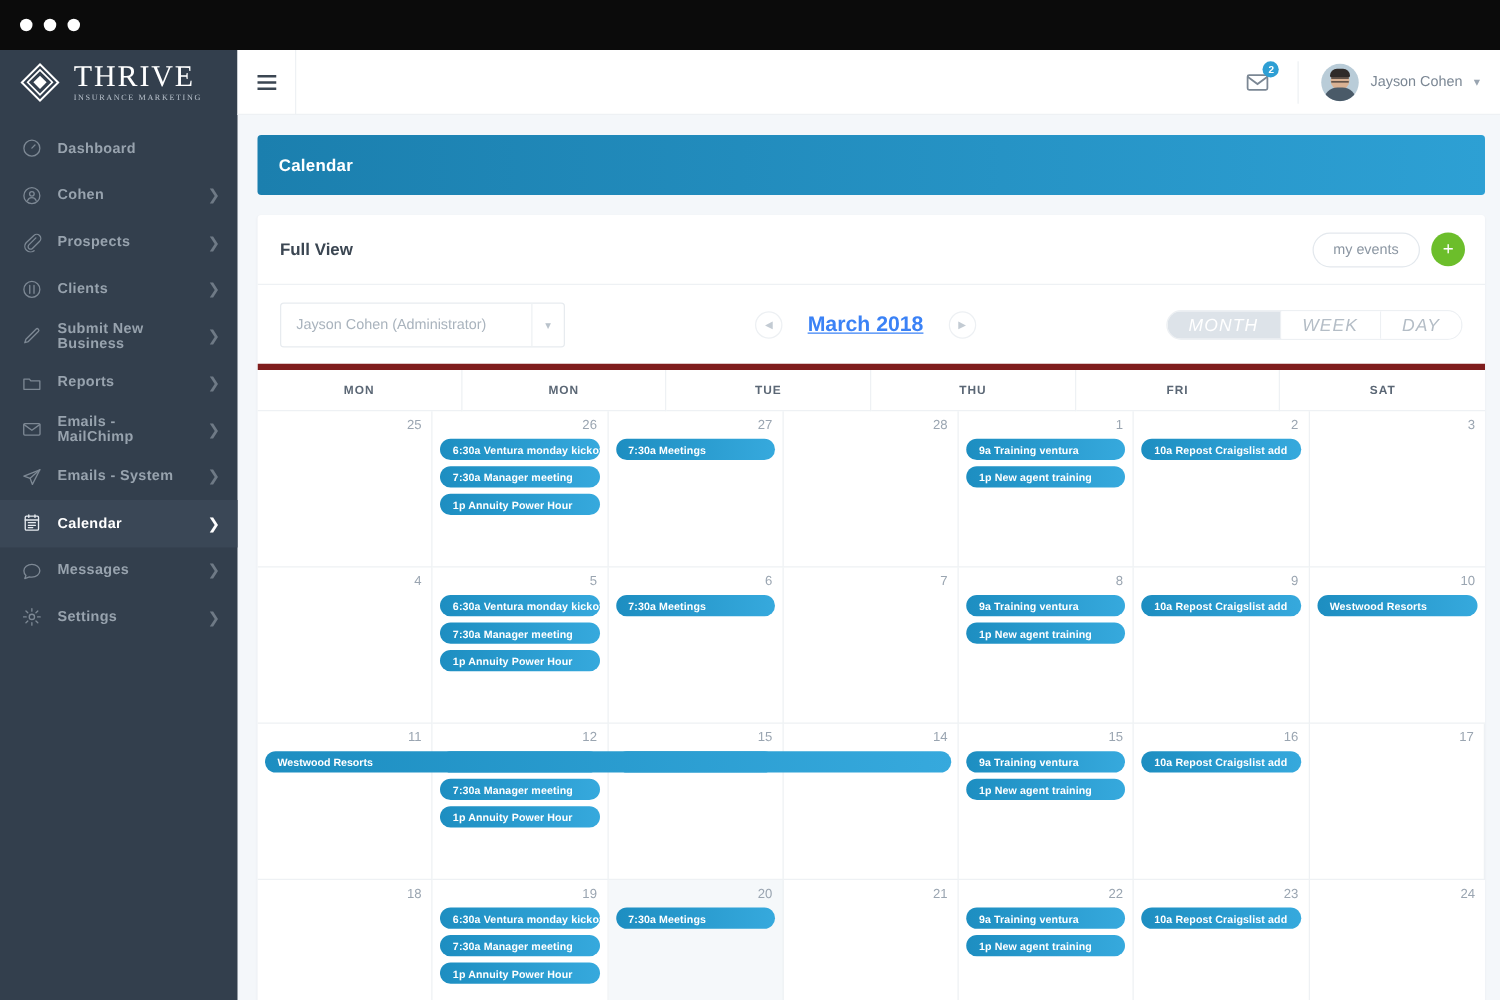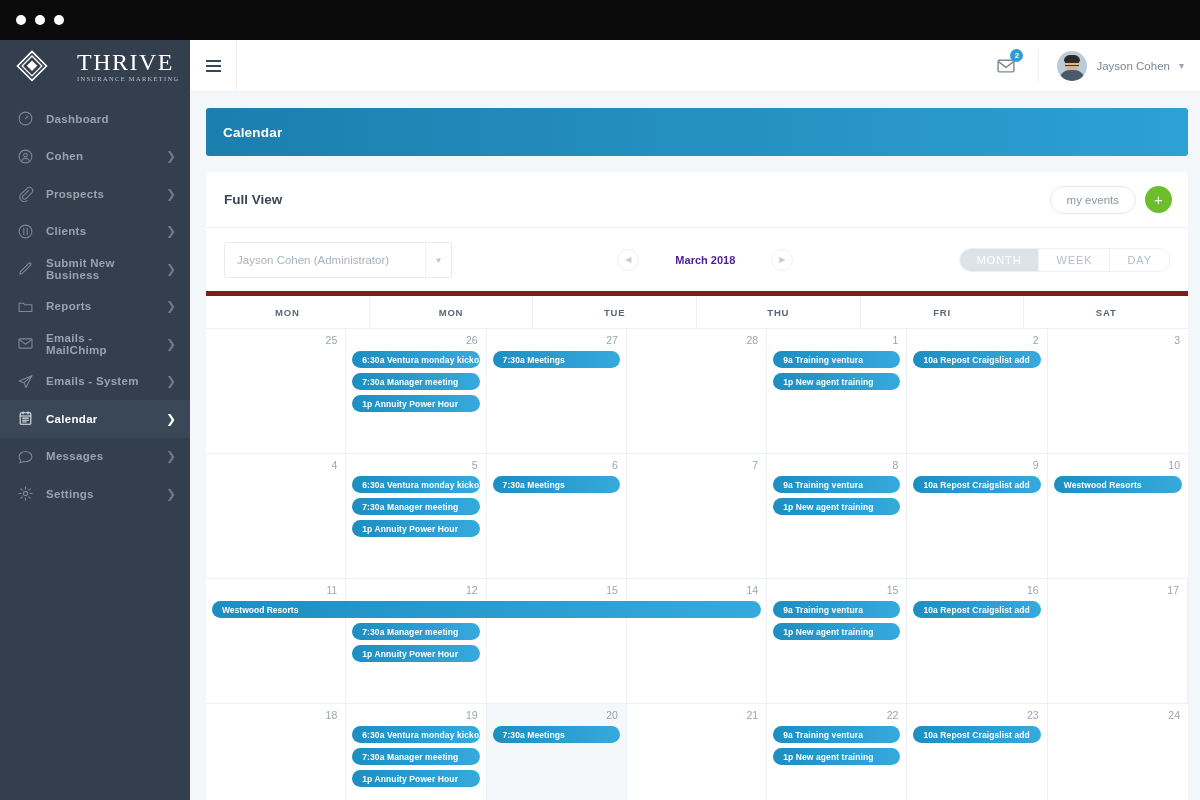--- a/index.html
+++ b/index.html
@@ -22,21 +22,21 @@
   
   .sidebar {
     width: 190px; flex: 0 0 190px; background: #333f4d;
     display: flex; flex-direction: column;
   }
   .brand {
     height: 52px; display: flex; align-items: center;
     padding-left: 14px; gap: 9px;
   }
   .brand-mark { width: 36px; height: 36px; position: relative; flex: 0 0 36px; }
-  .brand-text { display: flex; flex-direction: column; line-height: 1; margin-left: 18px; }
+  .brand-text { display: flex; flex-direction: column; line-height: 1; }
   .brand-name {
     font-family: "Liberation Serif", serif;
     color: #fff; font-size: 24px; letter-spacing: 1.5px; font-weight: 400;
   }
   .brand-sub {
     font-family: "Liberation Serif", serif;
     color: #b9c2cc; font-size: 6.5px; letter-spacing: 1.3px; margin-top: 2px;
   }
 
   .nav { margin-top: 8px; }
@@ -165,31 +165,32 @@
     color: #b9c2cb; font-size: 9px;
   }
 
   .nav-month { display: flex; align-items: center; gap: 20px; margin: 0 auto; }
   .circ-btn {
     width: 22px; height: 22px; border-radius: 50%; border: 1px solid #edf0f3;
     background: #fff; color: #c3cbd3; font-size: 8px; cursor: pointer;
     display: flex; align-items: center; justify-content: center;
     font-family: "Liberation Sans", sans-serif;
   }
-  .month-label { font-size: 11px; color: #4c1d95; font-weight: 700; min-width: 92px; text-align: center; }
+  .month-label { font-size: 17px; color: #3b82f6; font-weight: 700; min-width: 92px; text-align: center; text-decoration: underline; }
 
   .seg {
     display: flex; border: 1px solid #edf0f3; border-radius: 15px; overflow: hidden;
     height: 24px;
   }
   .seg-btn {
-    padding: 4px 17px; font-size: 11px; letter-spacing: .9px; color: #b4bdc6;
+    padding: 4px 17px; font-size: 14px; letter-spacing: .9px; color: #b4bdc6;
     background: #fff; display: flex; align-items: center; cursor: pointer;
     border: none; border-right: 1px solid #edf0f3;
     font-family: "Liberation Sans", sans-serif;
+    font-style: italic;
   }
   .seg-btn:last-child { border-right: none; }
   .seg-btn.active { background: #dde3e9; color: #fff; }
 
   
   .cal { width: 100%; }
   .cal-head { display: grid; grid-template-columns: repeat(6, 1fr); }
   .cal-head div {
     height: 33px; display: flex; align-items: center; justify-content: center;
     font-size: 9.5px; letter-spacing: .8px; color: #5b6775; font-weight: 700;

